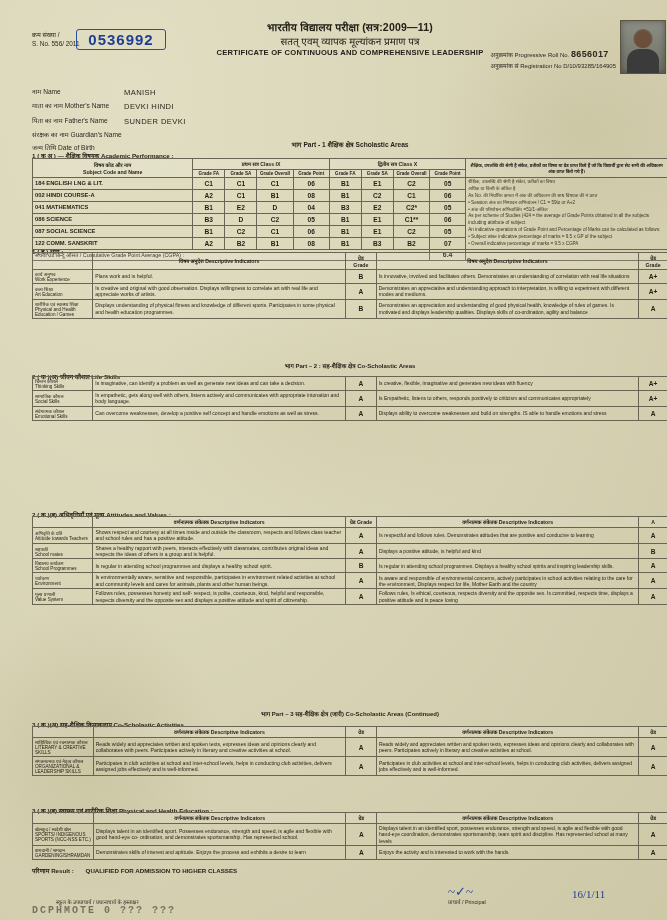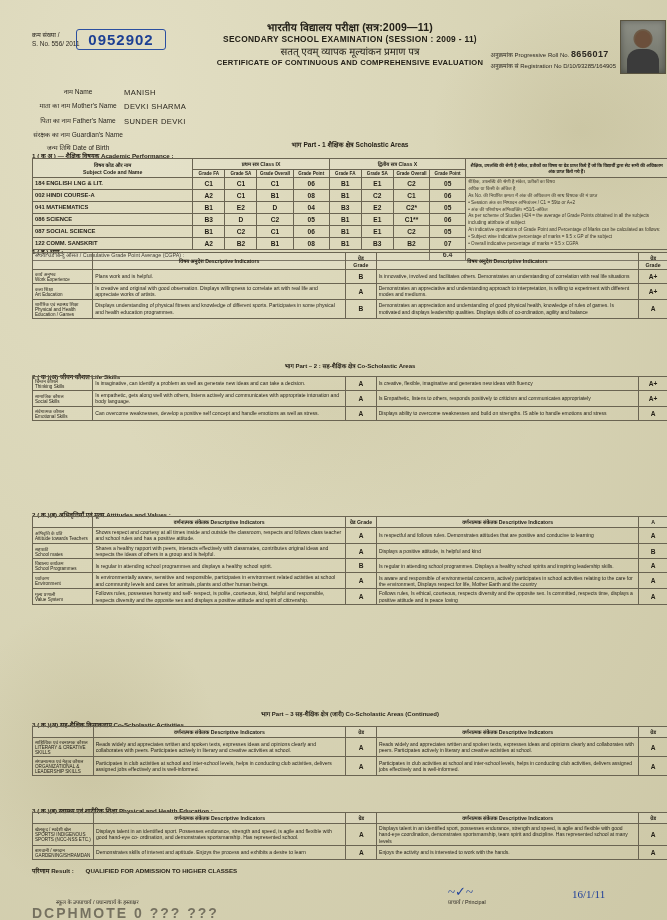--- a/index.html
+++ b/index.html
@@ -48,21 +48,21 @@
     position:absolute;left:44px;top:9px;width:88px;height:19px;
     border:1.4px solid #2b4fa0;border-radius:3px;
     color:#1c3f93;font-size:15px;font-weight:bold;letter-spacing:1px;
     display:flex;align-items:center;justify-content:center;
     font-family:"Liberation Sans", sans-serif;
   }
   .roll-right{position:absolute;right:52px;top:28px;font-size:6px;color:#2b2720;text-align:left;line-height:1.5;}
   .roll-right b{font-size:9px;letter-spacing:.4px;}
 
   
-  .ident{position:absolute;left:16px;top:86px;width:636px;font-size:6.6px;color:#231f17;line-height:1.9;text-align:center;}
+  .ident{position:absolute;left:16px;top:86px;width:636px;font-size:6.6px;color:#231f17;line-height:1.9;}
   .ident .row{display:flex;}
   .ident .lab{width:92px;color:#2b2720;}
   .ident .val{font-size:7.6px;letter-spacing:.4px;}
 
   .part1{position:absolute;left:16px;top:140px;width:636px;text-align:center;font-size:6.6px;font-weight:bold;color:#241f16;}
 
   
   table{border-collapse:collapse;width:100%;font-size:5.6px;color:#221e16;}
   td,th{border:.6px solid #6a6452;padding:1px 2px;vertical-align:middle;}
   .tbl{position:absolute;}
@@ -73,46 +73,45 @@
   .grade{font-size:6.6px;font-weight:bold;text-align:center;}
   .desc{font-size:5.1px;line-height:1.25;}
   .fade{color:#3a3528;}
   .rightcol{font-size:5.0px;line-height:1.25;}
 
   .band{position:absolute;left:16px;width:636px;text-align:center;font-size:6px;font-weight:bold;color:#241f16;}
 
   .sig{position:absolute;font-size:5.4px;color:#2a2620;}
   .result{position:absolute;left:16px;top:866px;width:636px;font-size:6.2px;font-weight:bold;color:#241f16;}
   .scribble{position:absolute;color:#20409a;font-family:"Liberation Serif",serif;}
-  .footer-stamp{position:absolute;left:16px;top:905px;font-size:14px;font-weight:bold;color:#2a2620;letter-spacing:2px;opacity:.55;}
+  .footer-stamp{position:absolute;left:16px;top:905px;font-size:10px;font-weight:bold;color:#2a2620;letter-spacing:2px;opacity:.55;font-family:Liberation Mono, monospace;}
 </style>
 </head>
 <body>
 
 <div class="sheet"></div>
 <div class="stain s1"></div>
 <div class="stain s2"></div>
 <div class="stain s3"></div>
 
 <div class="doc">
 
   <div class="hdr">
     <div class="hdr-center">
       <div class="h-hindi1">भारतीय विद्यालय परीक्षा (सत्र:2009—11)</div>
-      <div class="h-eng1">SECONDARY SCHOOL EXAMINATION (SESSION : 2009 - 11)</div>
       <div class="h-hindi2">सतत् एवम् व्यापक मूल्यांकन प्रमाण पत्र</div>
-      <div class="h-eng2">CERTIFICATE OF CONTINUOUS AND COMPREHENSIVE EVALUATION</div>
+      <div class="h-eng2">CERTIFICATE OF CONTINUOUS AND COMPREHENSIVE LEADERSHIP</div>
     </div>
 
     <div class="roll-left">
       <div>क्रम संख्या /</div>
       <div>S. No. 556/ 2011</div>
     </div>
 
-    <div class="rollbox">0952902</div>
+    <div class="rollbox">0536992</div>
 
     <div class="roll-right">
       <div><span>अनुक्रमांक</span>
         <span>Progressive Roll No.</span>
         <b>8656017</b></div>
       <div><span>अनुक्रमांक सं</span>
         <span>Registration No</span>
         <span>D/10/93285/164905</span></div>
     </div>
 
@@ -122,21 +121,21 @@
     </div>
   </div>
 
   <div class="ident">
     <div class="row">
       <div class="lab"><span>नाम</span> <span>Name</span></div>
       <div class="val">MANISH</div>
     </div>
     <div class="row">
       <div class="lab"><span>माता का नाम</span> <span>Mother's Name</span></div>
-      <div class="val">DEVKI SHARMA</div>
+      <div class="val">DEVKI HINDI</div>
     </div>
     <div class="row">
       <div class="lab"><span>पिता का नाम</span> <span>Father's Name</span></div>
       <div class="val">SUNDER DEVKI</div>
     </div>
     <div class="row">
       <div class="lab"><span>संरक्षक का नाम</span> <span>Guardian's Name</span></div>
       <div class="val"></div>
     </div>
     <div class="row">

